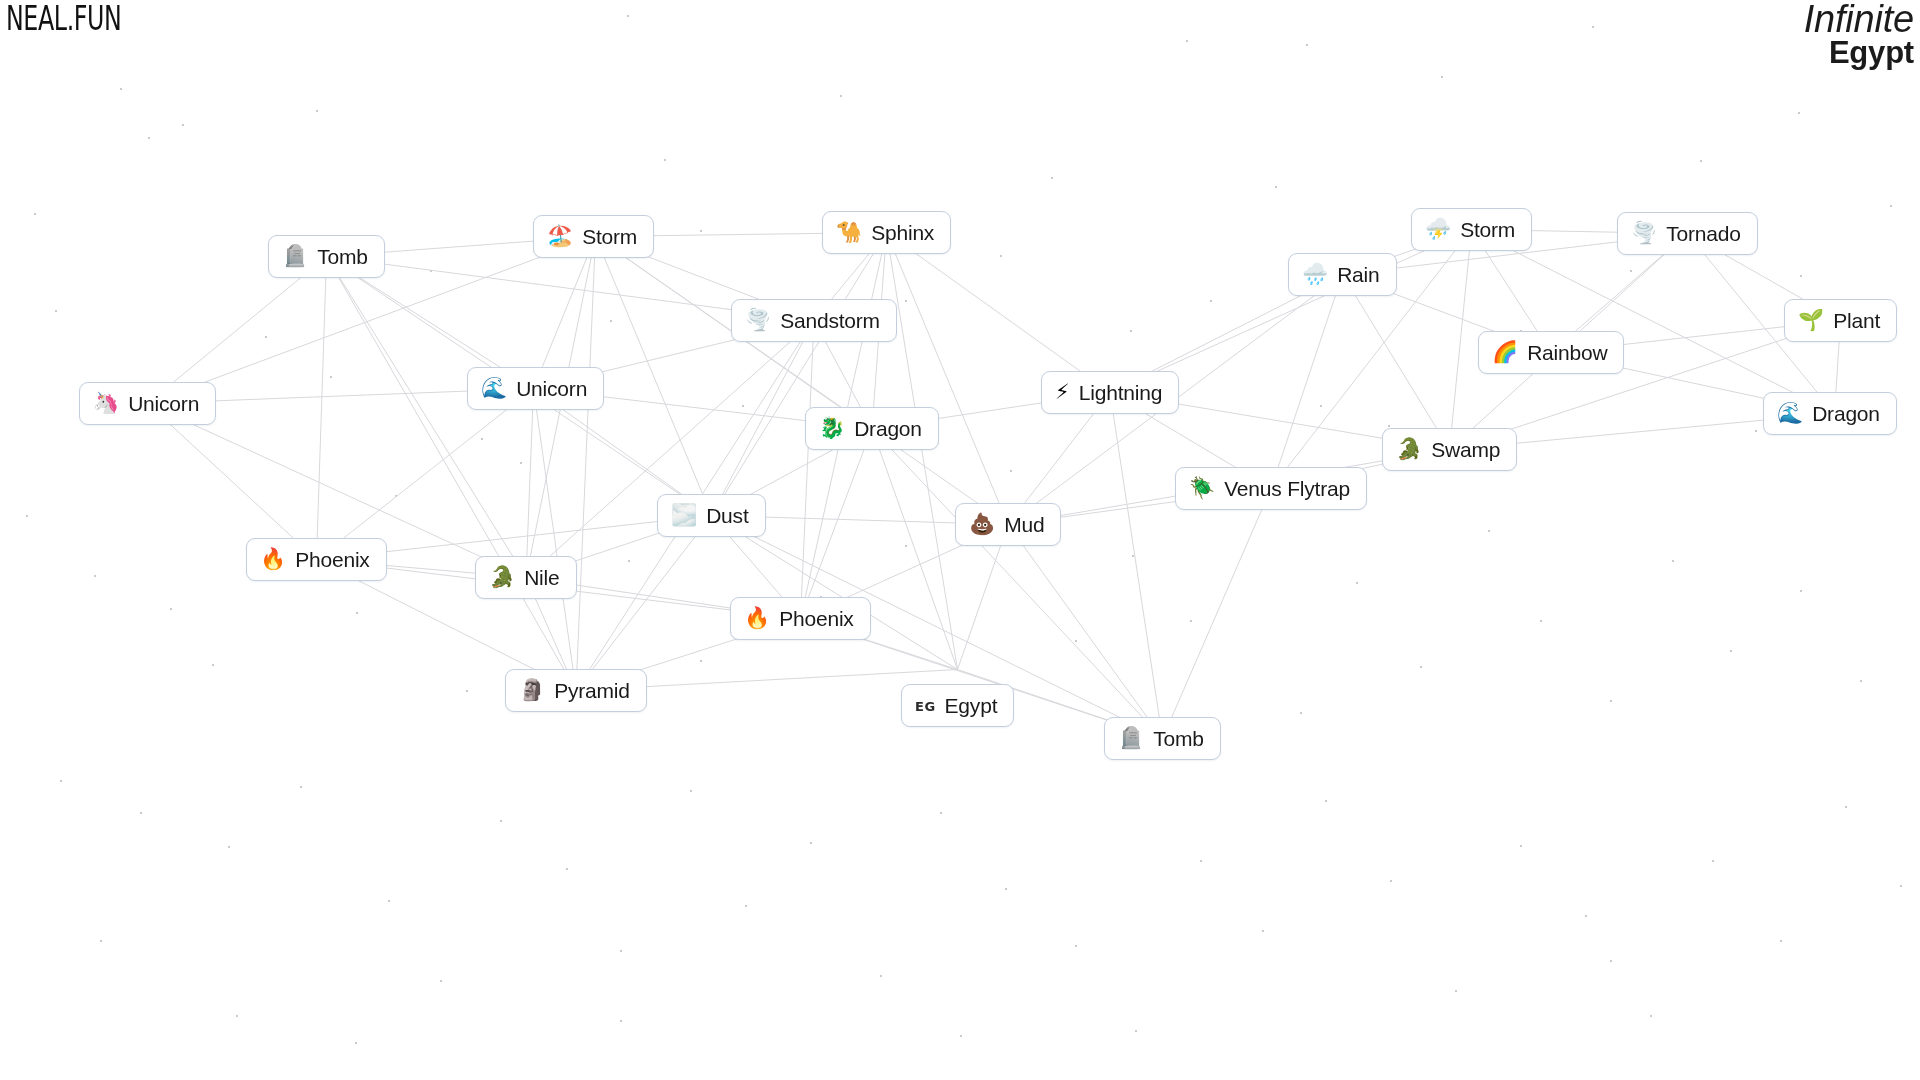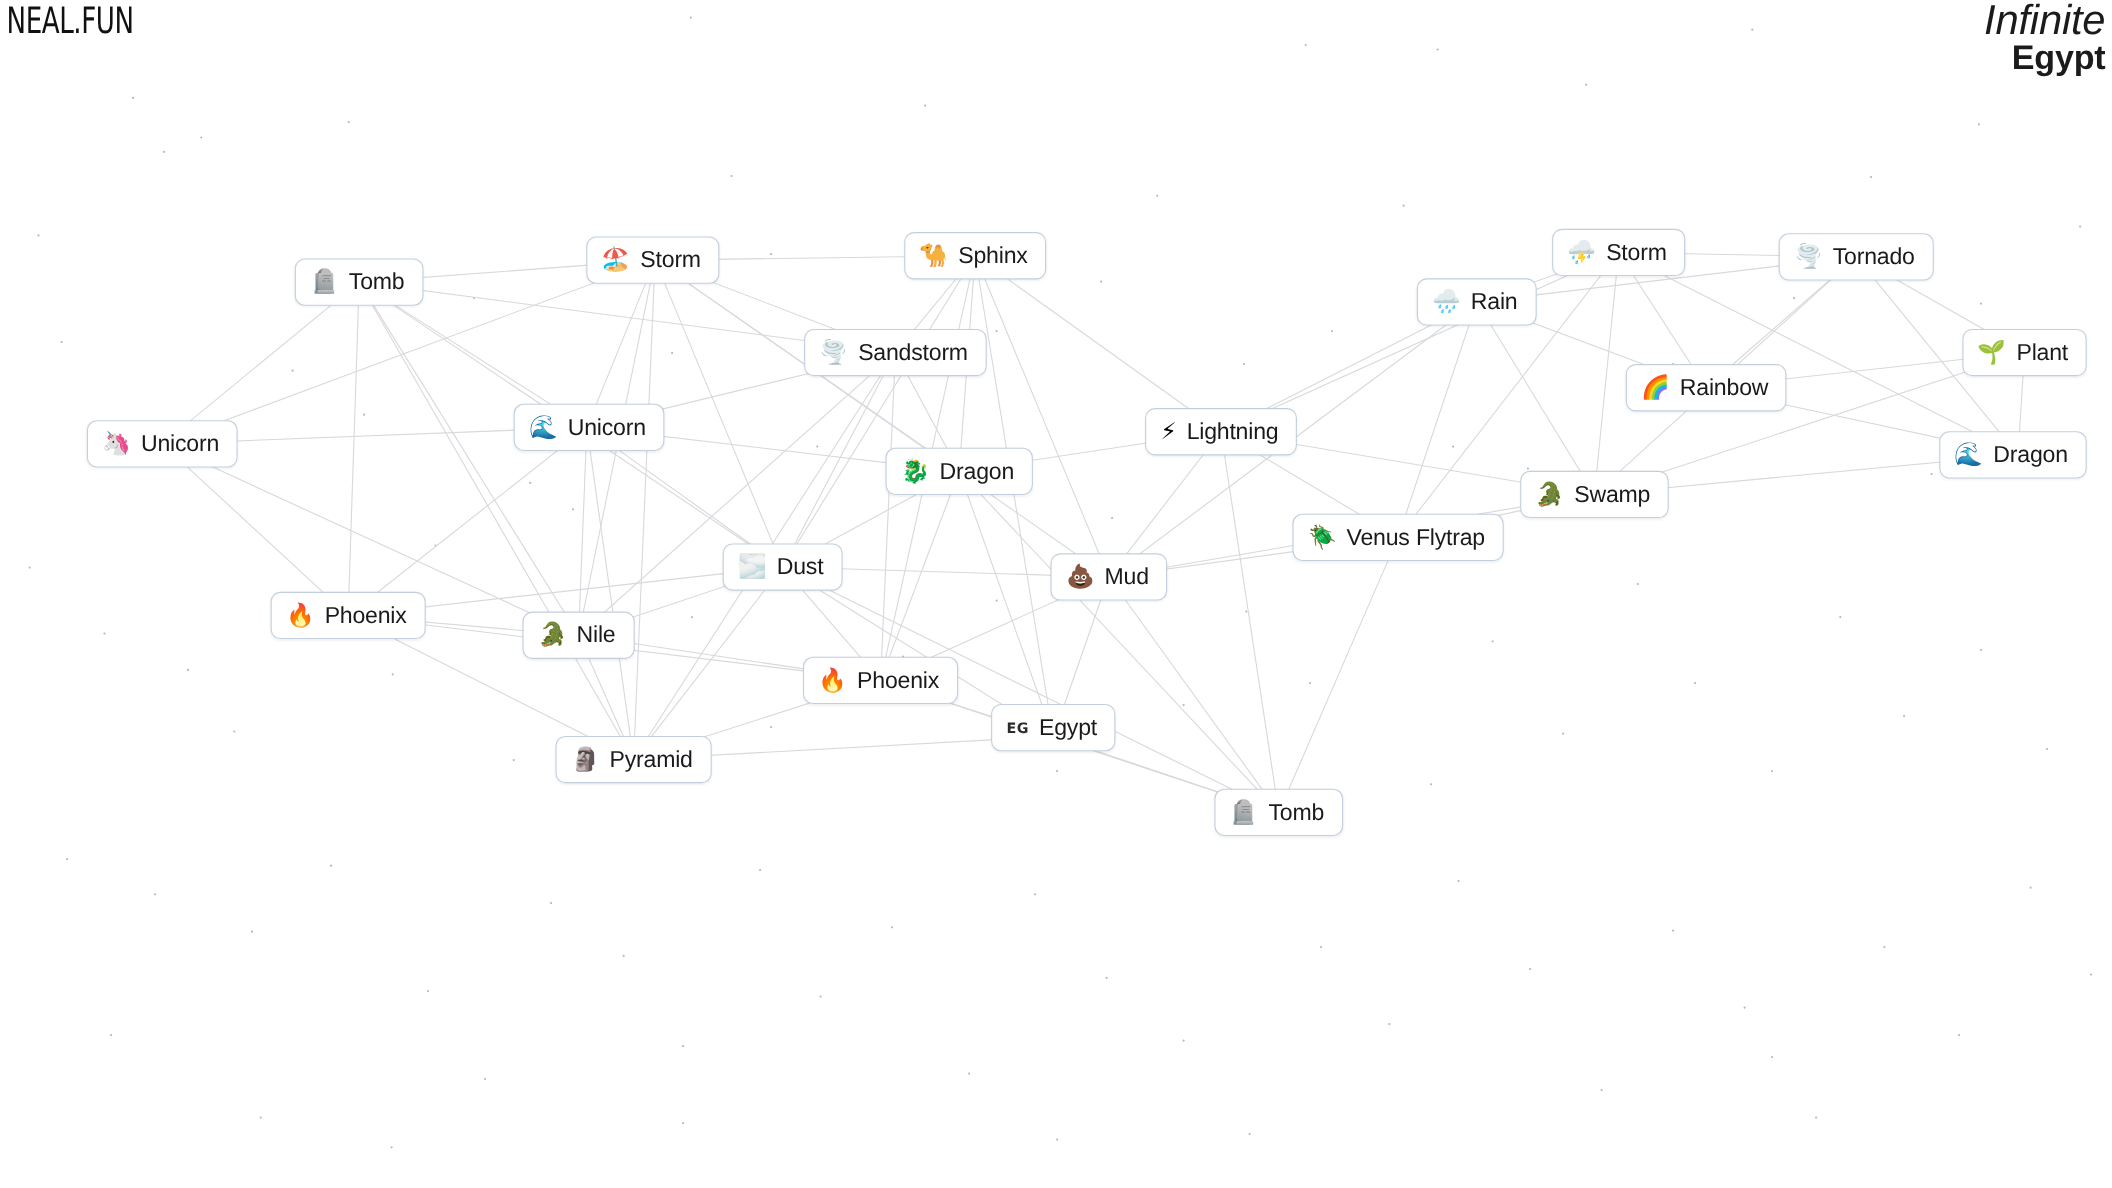--- a/index.html
+++ b/index.html
@@ -420,21 +420,21 @@
         <span class="label">Phoenix</span>
       </div>
       <div class="node" id="node-nile" style="left: 475px; top: 556px;">
         <span class="emoji">🐊</span>
         <span class="label">Nile</span>
       </div>
       <div class="node" id="node-phoenix_mid" style="left: 730px; top: 597px;">
         <span class="emoji">🔥</span>
         <span class="label">Phoenix</span>
       </div>
-      <div class="node" id="node-egypt" style="left: 901px; top: 640px;">
+      <div class="node" id="node-egypt" style="left: 901px; top: 684px;">
         <span class="emoji flag-fallback">EG</span>
         <span class="label">Egypt</span>
       </div>
       <div class="node" id="node-pyramid" style="left: 505px; top: 669px;">
         <span class="emoji">🗿</span>
         <span class="label">Pyramid</span>
       </div>
       <div class="node" id="node-tomb_bottom" style="left: 1104px; top: 717px;">
         <span class="emoji">🪦</span>
         <span class="label">Tomb</span>

